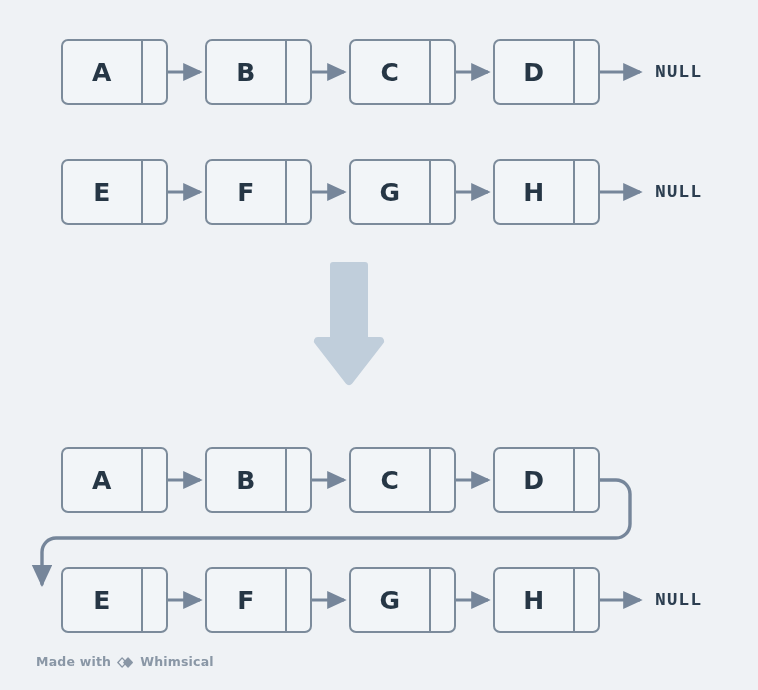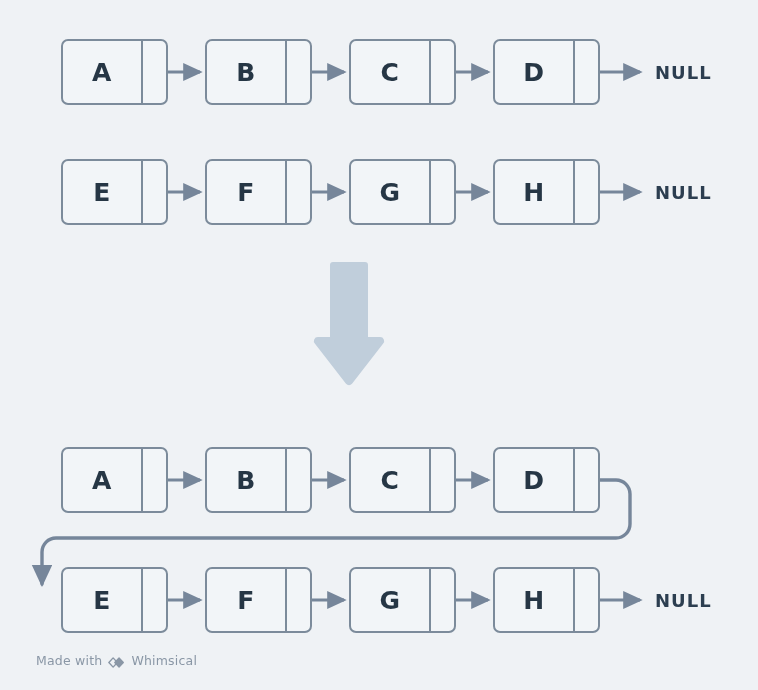--- a/index.html
+++ b/index.html
@@ -60,29 +60,31 @@
     color: #263645;
     letter-spacing: 0.5px;
   }
   .null-label {
     position: absolute;
     font-size: 18px;
     font-weight: bold;
     color: #2c3e50;
     letter-spacing: 1px;
     white-space: nowrap;
+    font-family: Liberation Mono, monospace;
   }
   .footer {
     position: absolute;
     left: 36px;
     top: 653px;
     display: flex;
+    align-items: center;
     gap: 6px;
     font-size: 12.5px;
-    font-weight: normal;
+    font-weight: bold;
     color: #8a97a6;
     letter-spacing: 0.2px;
   }
   .footer .logo {
     display: inline-block;
     width: 17px;
     height: 17px;
     position: relative;
     top: 1px;
   }

